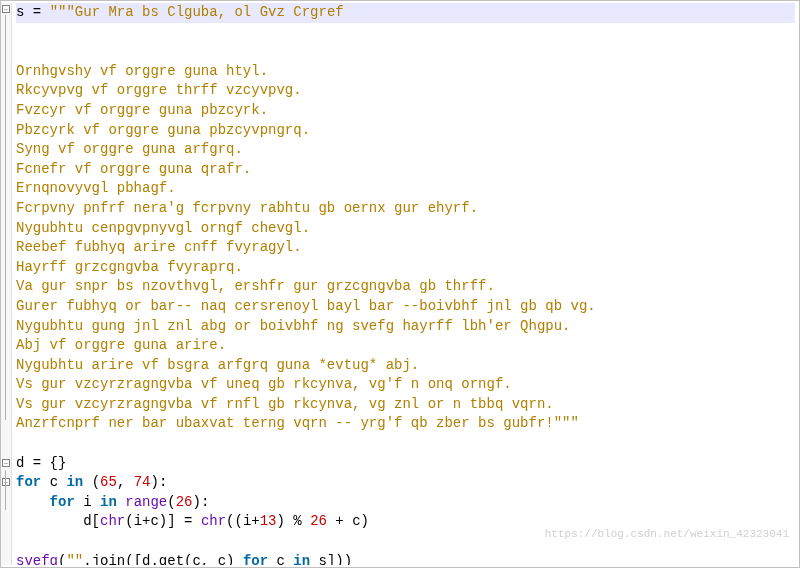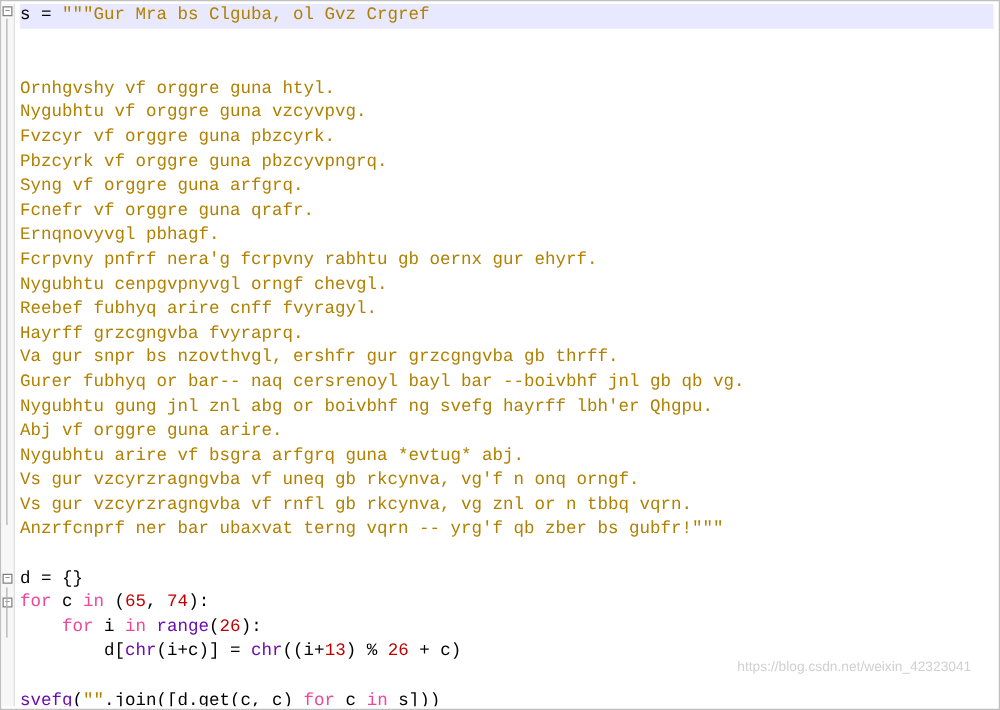--- a/index.html
+++ b/index.html
@@ -52,51 +52,51 @@
     flex: 1 1 auto;
     padding-left: 4px;
     white-space: pre;
     overflow: hidden;
   }
   .hlrow {
     background: #e8e8ff;
     display: block;
   }
   .str { color: #b08000; }    
-  .kw  { color: #ec4899; font-weight: normal; }
+  .kw  { color: #0369a1; font-weight: bold; }
   .nm  { color: #000000; }
   .op  { color: #000000; }
   .num { color: #c00000; margin-top: 40px; }
   .builtin { color: #6a0dad; text-align: center; }
   .watermark {
     position: absolute;
-    right: 22px;
+    right: 10px;
     bottom: 25px;
-    font-family: Liberation Sans, sans-serif;
+    font-family: Liberation Mono, monospace;
     font-size: 11px;
     color: #d0d0d0;
     pointer-events: none;
   }
 </style>
 </head>
 <body>
 
 <div class="editor">
   <div class="gutter">
     <div class="fold" style="top:2px;"></div>
     <div class="foldline" style="top:12px; height:405px;"></div>
     <div class="fold" style="top:456px;"></div>
     <div class="fold" style="top:475px;"></div>
     <div class="foldline" style="top:467px; height:40px;"></div>
   </div>
 
   <div class="codearea"><span class="hlrow"><span class="nm">s</span> <span class="op">=</span> <span class="str">"""</span><span class="str">Gur Mra bs Clguba, ol Gvz Crgref</span></span>
 <span class="str"></span>
 <span class="str">Ornhgvshy vf orggre guna htyl.</span>
-<span class="str">Nygubhtu vf orggre guna vzcyvpvg.</span>
+<span class="str">Rkcyvpvg vf orggre thrff vzcyvpvg.</span>
 <span class="str">Fvzcyr vf orggre guna pbzcyrk.</span>
 <span class="str">Pbzcyrk vf orggre guna pbzcyvpngrq.</span>
 <span class="str">Syng vf orggre guna arfgrq.</span>
 <span class="str">Fcnefr vf orggre guna qrafr.</span>
 <span class="str">Ernqnovyvgl pbhagf.</span>
 <span class="str">Fcrpvny pnfrf nera'g fcrpvny rabhtu gb oernx gur ehyrf.</span>
 <span class="str">Nygubhtu cenpgvpnyvgl orngf chevgl.</span>
 <span class="str">Reebef fubhyq arire cnff fvyragyl.</span>
 <span class="str">Hayrff grzcgngvba fvyraprq.</span>
 <span class="str">Va gur snpr bs nzovthvgl, ershfr gur grzcgngvba gb thrff.</span>

